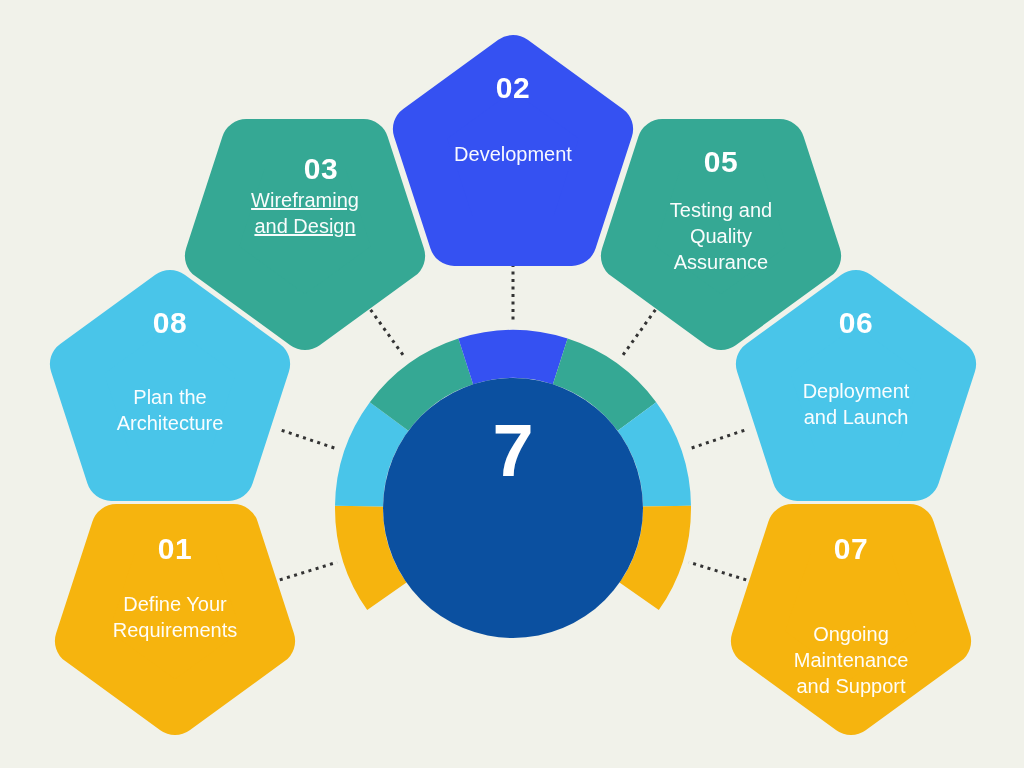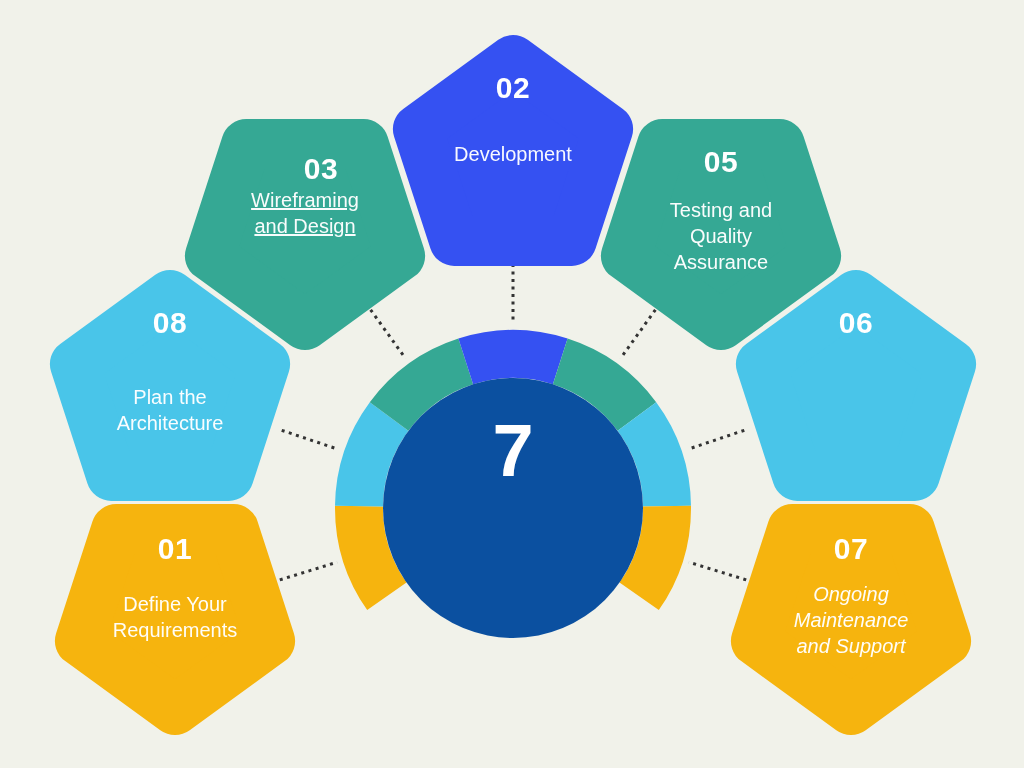--- a/index.html
+++ b/index.html
@@ -105,17 +105,19 @@
   <div class="txt lbl" style="left:175px; top:617px;">Define Your
 Requirements</div>
   <div class="txt lbl" style="left:170px; top:410px;">Plan the
 Architecture</div>
   <div class="txt lbl" style="left:305px; top:213px;text-decoration:underline;">Wireframing
 and Design</div>
   <div class="txt lbl" style="left:513px; top:154px;">Development</div>
   <div class="txt lbl" style="left:721px; top:236px;">Testing and
 Quality
 Assurance</div>
-  <div class="txt lbl" style="left:851px; top:620px;font-style:italic;">Ongoing
+  <div class="txt lbl" style="left:856px; top:404px;">Deployment
+and Launch</div>
+  <div class="txt lbl" style="left:851px; top:660px;">Ongoing
 Maintenance
 and Support</div>
 
 </div>
 
 </body></html>

